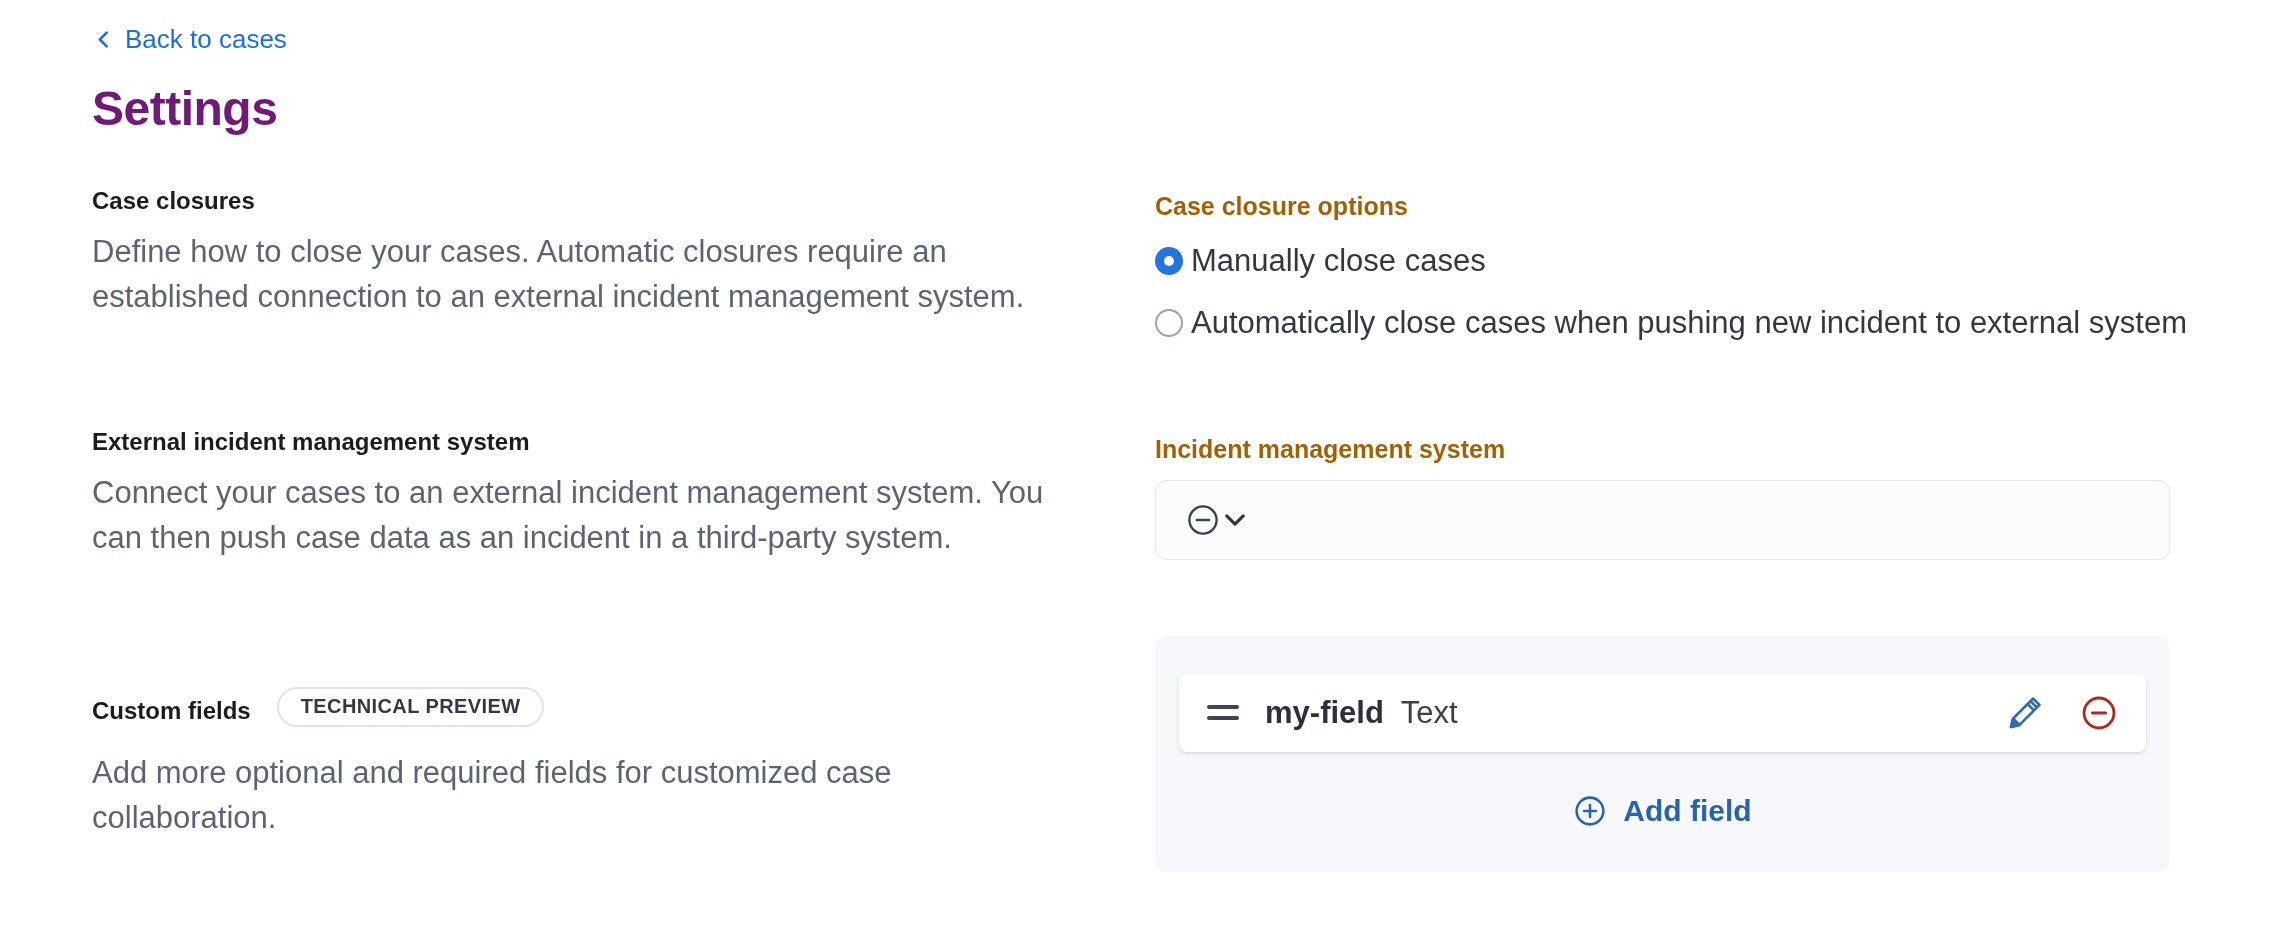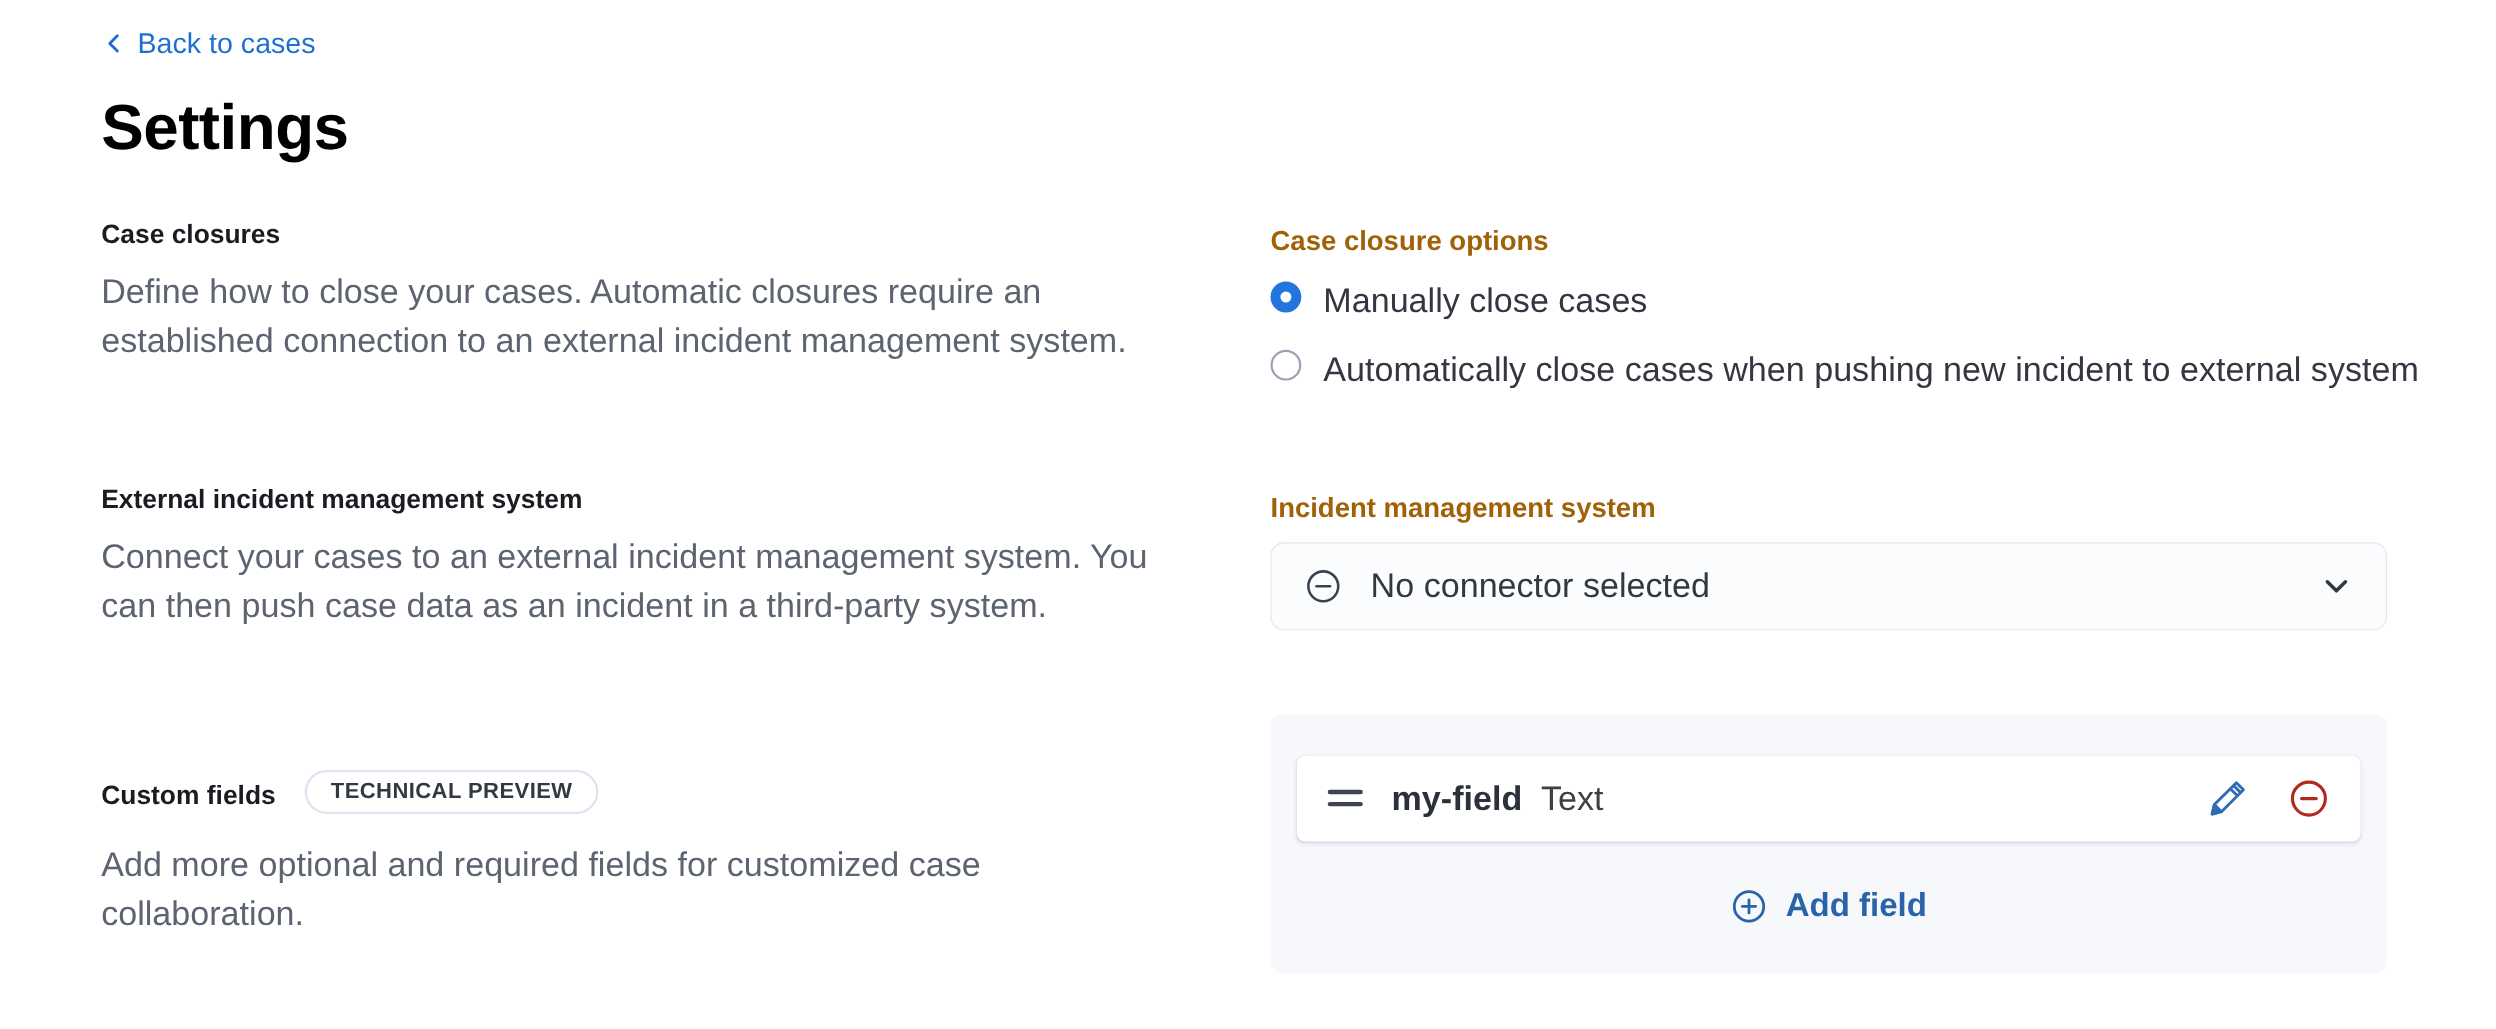--- a/index.html
+++ b/index.html
@@ -6,37 +6,37 @@
   html, body { width: 2269px; height: 935px; background: #ffffff; overflow: hidden; }
   body { font-family: "Liberation Sans", "DejaVu Sans", sans-serif; color: #1a1c21; }
 
   .container { padding: 24px 99px 0 92px; }
 
   
   .back-link { display: inline-flex; align-items: center; gap: 10px; color: #1d6fd2;
                font-size: 26px; font-weight: 400; cursor: pointer; }
   .back-link svg { display: block; }
 
-  .page-title { margin-top: 26px; font-size: 58px; font-weight: 700; letter-spacing: -0.5px; color: #000000; }
+  .page-title { margin-top: 26px; font-size: 48px; font-weight: 700; letter-spacing: -0.5px; color: #701a75; }
 
   
   .row { display: flex; align-items: flex-start; }
   .row .left { width: 990px; flex: 0 0 auto; }
   .row .right { margin-left: 73px; flex: 1 1 auto; min-width: 0; }
 
   .section-heading { font-size: 24px; font-weight: 700; color: #1a1c21; line-height: 1.25; }
   .section-desc { margin-top: 14px; font-size: 31px; line-height: 1.45; color: #5d6471; }
 
   .form-label { font-size: 25px; font-weight: 700; color: #a16207; }
 
   
   .row-1 { margin-top: 50px; }
   .row-1 .right { padding-top: 6px; }
   .radio-group { margin-top: 22px; }
-  .radio-row { display: flex; gap: 20px; margin-bottom: 26px; cursor: pointer; }
+  .radio-row { display: flex; align-items: center; gap: 8px; margin-bottom: 26px; cursor: pointer; }
   .radio-circle { width: 28px; height: 28px; border-radius: 50%; flex: 0 0 auto;
                   border: 2px solid #98a2b3; background: #fff; position: relative; }
   .radio-circle.selected { border: none; background: #2374dc; }
   .radio-circle.selected::after { content: ""; position: absolute; left: 50%; top: 50%;
                   width: 10px; height: 10px; border-radius: 50%; background: #fff;
                   transform: translate(-50%, -50%); }
   .radio-label { font-size: 31px; color: #343741; white-space: nowrap; }
 
   
   .row-2 { margin-top: 60px; }
@@ -121,21 +121,20 @@
     </div>
     <div class="right">
       <div class="form-label">Incident management system</div>
       <div class="connector-select">
         <span style="display:flex;">
           <svg width="34" height="34" viewBox="0 0 16 16" fill="none" stroke="#3a404c" stroke-width="1.1" stroke-linecap="round">
               <circle cx="8" cy="8" r="6.4"></circle>
               <line x1="5.1" y1="8" x2="10.9" y2="8"></line>
             </svg>
         </span>
-        <span class="value">No connector selected</span>
         <span style="display:flex;">
           <svg width="30" height="30" viewBox="0 0 16 16" fill="none" stroke="#343741" stroke-width="1.7" stroke-linecap="round" stroke-linejoin="round">
               <path d="M3.6 5.8 L8 10.2 L12.4 5.8"></path>
             </svg>
         </span>
       </div>
     </div>
   </div>
 
   

